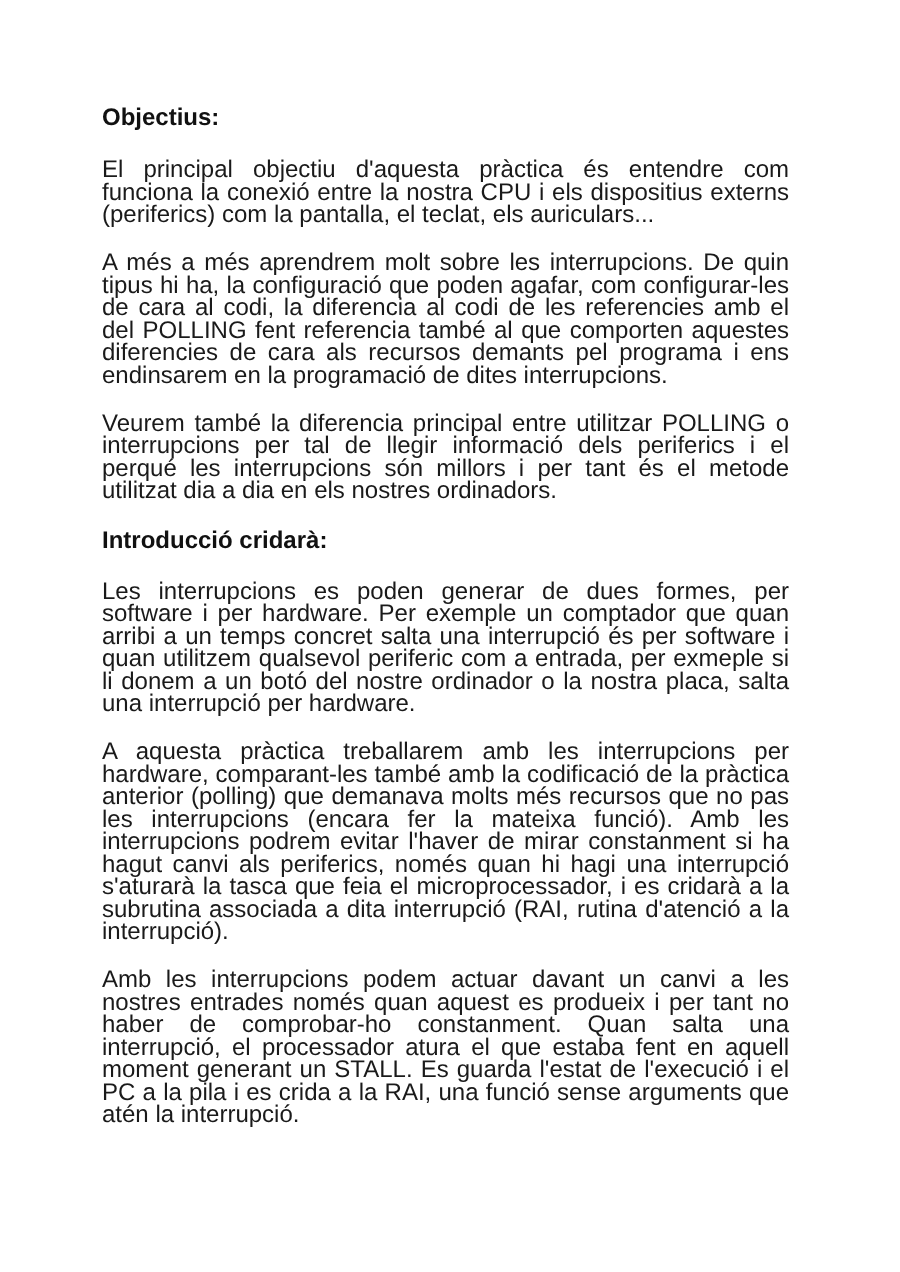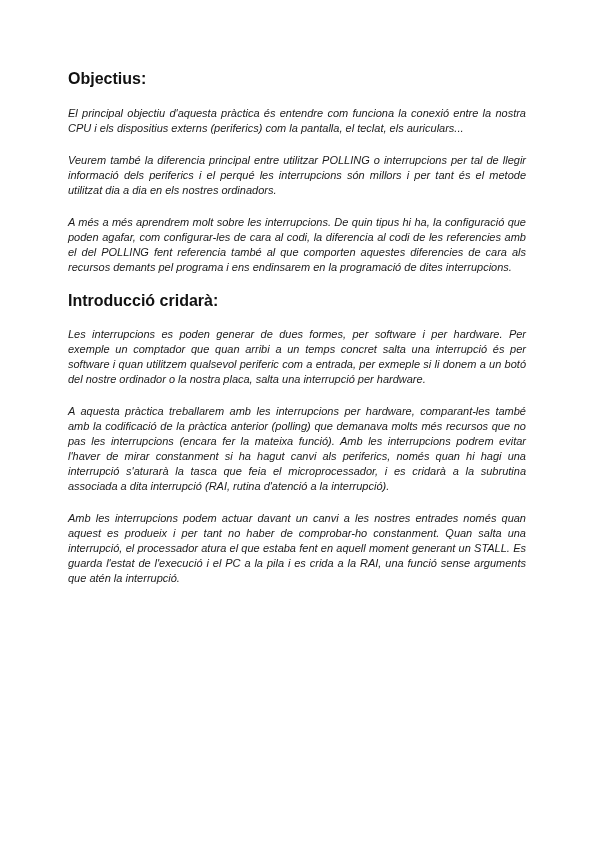--- a/index.html
+++ b/index.html
@@ -27,40 +27,39 @@
     line-height: 1.1;
     font-weight: bold;
     color: #111111;
     margin: 0 0 18px 0;
   }
   .section-heading.second {
     margin-top: 14px;
   }
   .body-paragraph {
     font-family: "Liberation Sans", sans-serif;
-    font-size: 11px;
+    font-size: 16px;
     line-height: 15px;
     color: #1a1a1a;
     text-align: justify;
     margin: 0 12px 17px 0;
-    font-style: italic;
   }
 </style>
 </head>
 <body>
 
 <div class="page">
 
   <h1 class="section-heading">Objectius:</h1>
 
   <p class="body-paragraph">El principal objectiu d'aquesta pràctica és entendre com funciona la conexió entre la nostra CPU i els dispositius externs (periferics) com la pantalla, el teclat, els auriculars...</p>
 
+  <p class="body-paragraph">A més a més aprendrem molt sobre les interrupcions. De quin tipus hi ha, la configuració que poden agafar, com configurar-les de cara al codi, la diferencia al codi de les referencies amb el del POLLING fent referencia també al que comporten aquestes diferencies de cara als recursos demants pel programa i ens endinsarem en la programació de dites interrupcions.</p>
+
   <p class="body-paragraph">Veurem també la diferencia principal entre utilitzar POLLING o interrupcions per tal de llegir informació dels periferics i el perqué les interrupcions són millors i per tant és el metode utilitzat dia a dia en els nostres ordinadors.</p>
-
-  <p class="body-paragraph">A més a més aprendrem molt sobre les interrupcions. De quin tipus hi ha, la configuració que poden agafar, com configurar-les de cara al codi, la diferencia al codi de les referencies amb el del POLLING fent referencia també al que comporten aquestes diferencies de cara als recursos demants pel programa i ens endinsarem en la programació de dites interrupcions.</p>
 
   <h1 class="section-heading second">Introducció cridarà:</h1>
 
   <p class="body-paragraph">Les interrupcions es poden generar de dues formes, per software i per hardware. Per exemple un comptador que quan arribi a un temps concret salta una interrupció és per software i quan utilitzem qualsevol periferic com a entrada, per exmeple si li donem a un botó del nostre ordinador o la nostra placa, salta una interrupció per hardware.</p>
 
   <p class="body-paragraph">A aquesta pràctica treballarem amb les interrupcions per hardware, comparant-les també amb la codificació de la pràctica anterior (polling) que demanava molts més recursos que no pas les interrupcions (encara fer la mateixa funció). Amb les interrupcions podrem evitar l'haver de mirar constanment si ha hagut canvi als periferics, només quan hi hagi una interrupció s'aturarà la tasca que feia el microprocessador, i es cridarà a la subrutina associada a dita interrupció (RAI, rutina d'atenció a la interrupció).</p>
 
   <p class="body-paragraph">Amb les interrupcions podem actuar davant un canvi a les nostres entrades només quan aquest es produeix i per tant no haber de comprobar-ho constanment. Quan salta una interrupció, el processador atura el que estaba fent en aquell moment generant un STALL. Es guarda l'estat de l'execució i el PC a la pila i es crida a la RAI, una funció sense arguments que atén la interrupció.</p>
 
 </div>

